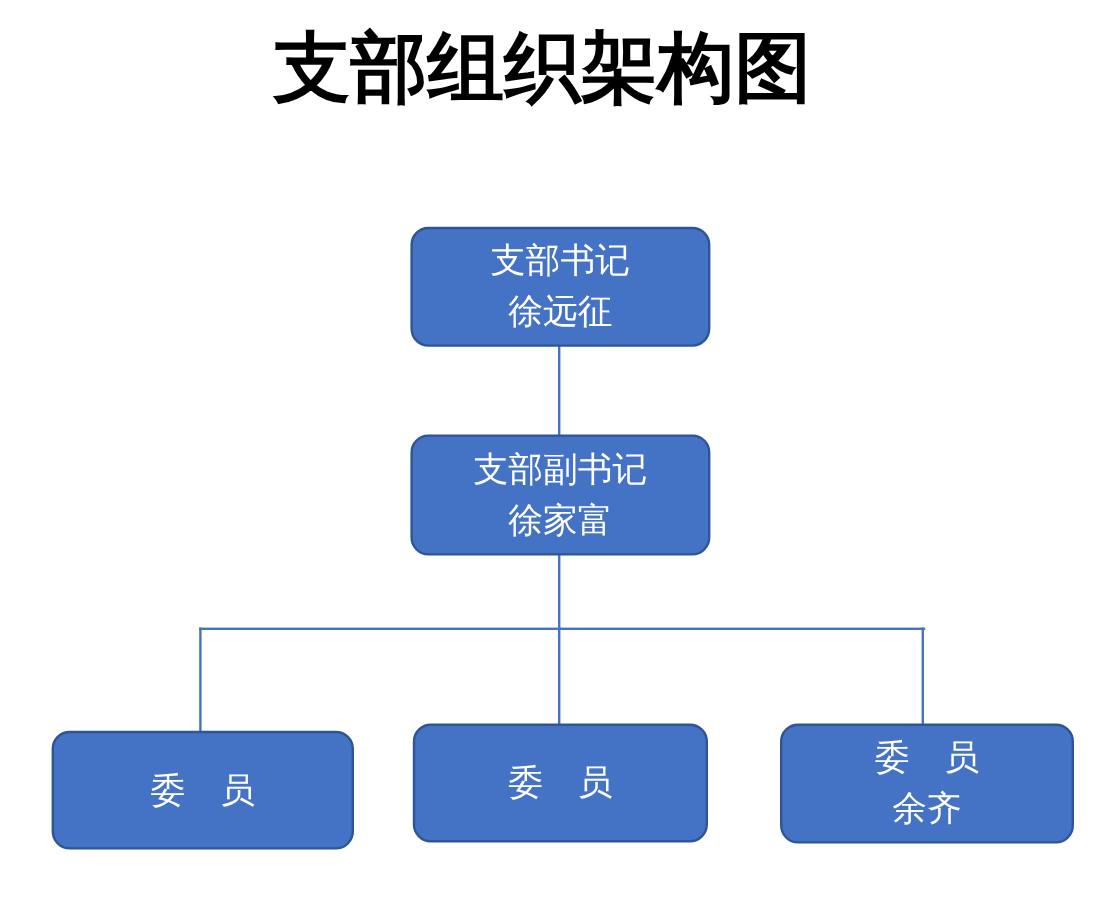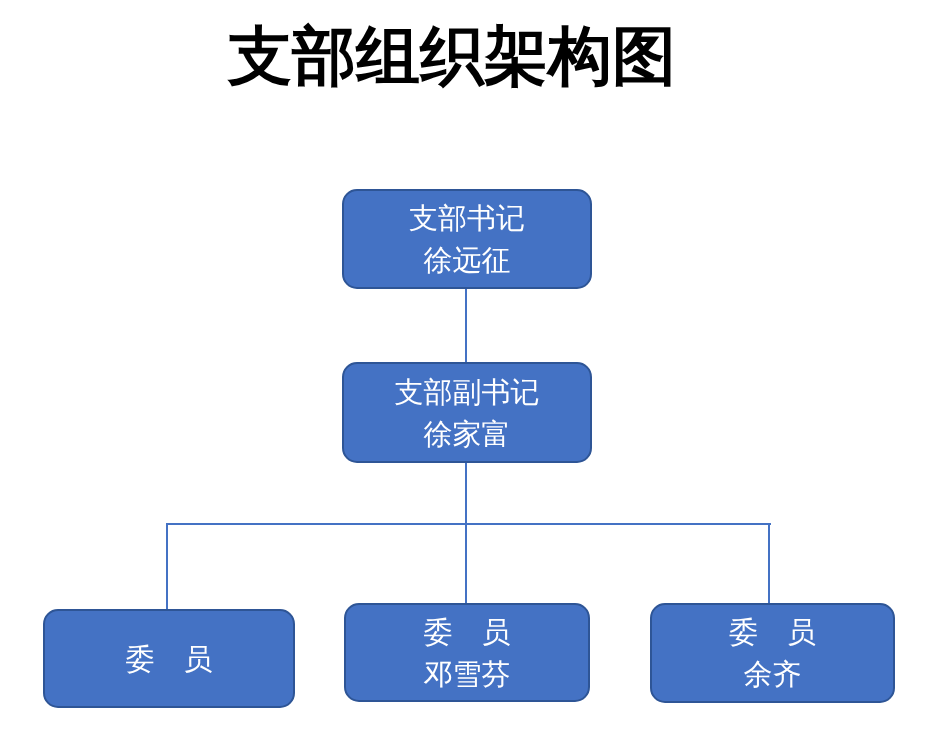--- a/index.html
+++ b/index.html
@@ -88,21 +88,20 @@
     <span>支部副书记</span>
     <span>徐家富</span>
   </div>
 
   <div class="org-box box-member-1">
     <span>委　员</span>
   </div>
 
   <div class="org-box box-member-2">
     <span>委　员</span>
-    <span>邓雪芬</span>
   </div>
 
   <div class="org-box box-member-3">
     <span>委　员</span>
     <span>余齐</span>
   </div>
 
 </div>
 
 </body></html>

